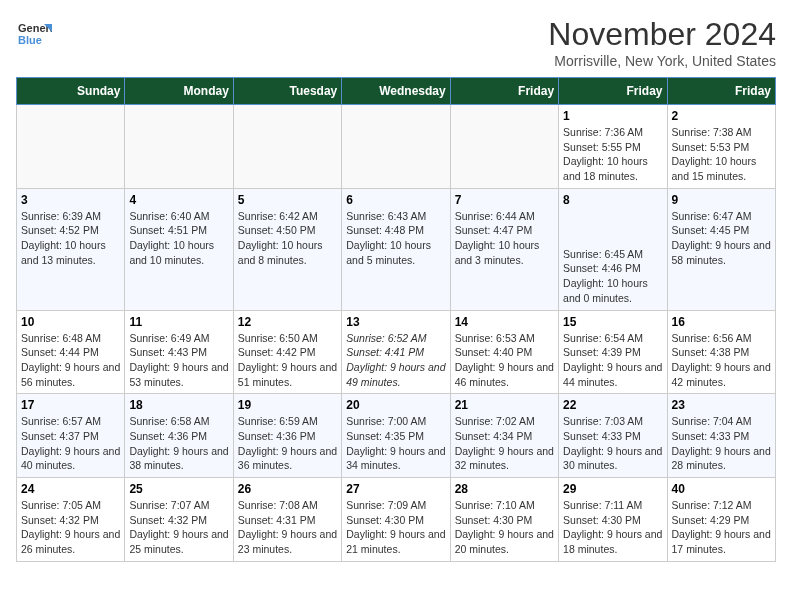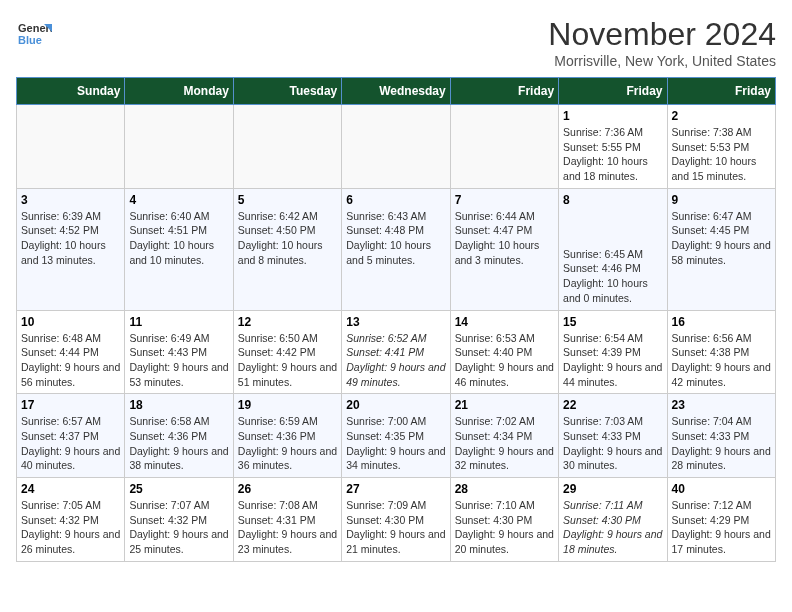--- a/index.html
+++ b/index.html
@@ -283,21 +283,21 @@
 Daylight: 9 hours and 21 minutes.</div>
         </td>
         <td>
           <span class="day-num">28</span>
           <div class="day-info" style="white-space: pre-line;">Sunrise: 7:10 AM
 Sunset: 4:30 PM
 Daylight: 9 hours and 20 minutes.</div>
         </td>
         <td>
           <span class="day-num">29</span>
-          <div class="day-info" style="white-space: pre-line; font-style: italic;">Sunrise: 7:11 AM
+          <div class="day-info" style="white-space: pre-line;">Sunrise: 7:11 AM
 Sunset: 4:30 PM
 Daylight: 9 hours and 18 minutes.</div>
         </td>
         <td>
           <span class="day-num">40</span>
           <div class="day-info" style="white-space: pre-line;">Sunrise: 7:12 AM
 Sunset: 4:29 PM
 Daylight: 9 hours and 17 minutes.</div>
         </td>
       </tr>

